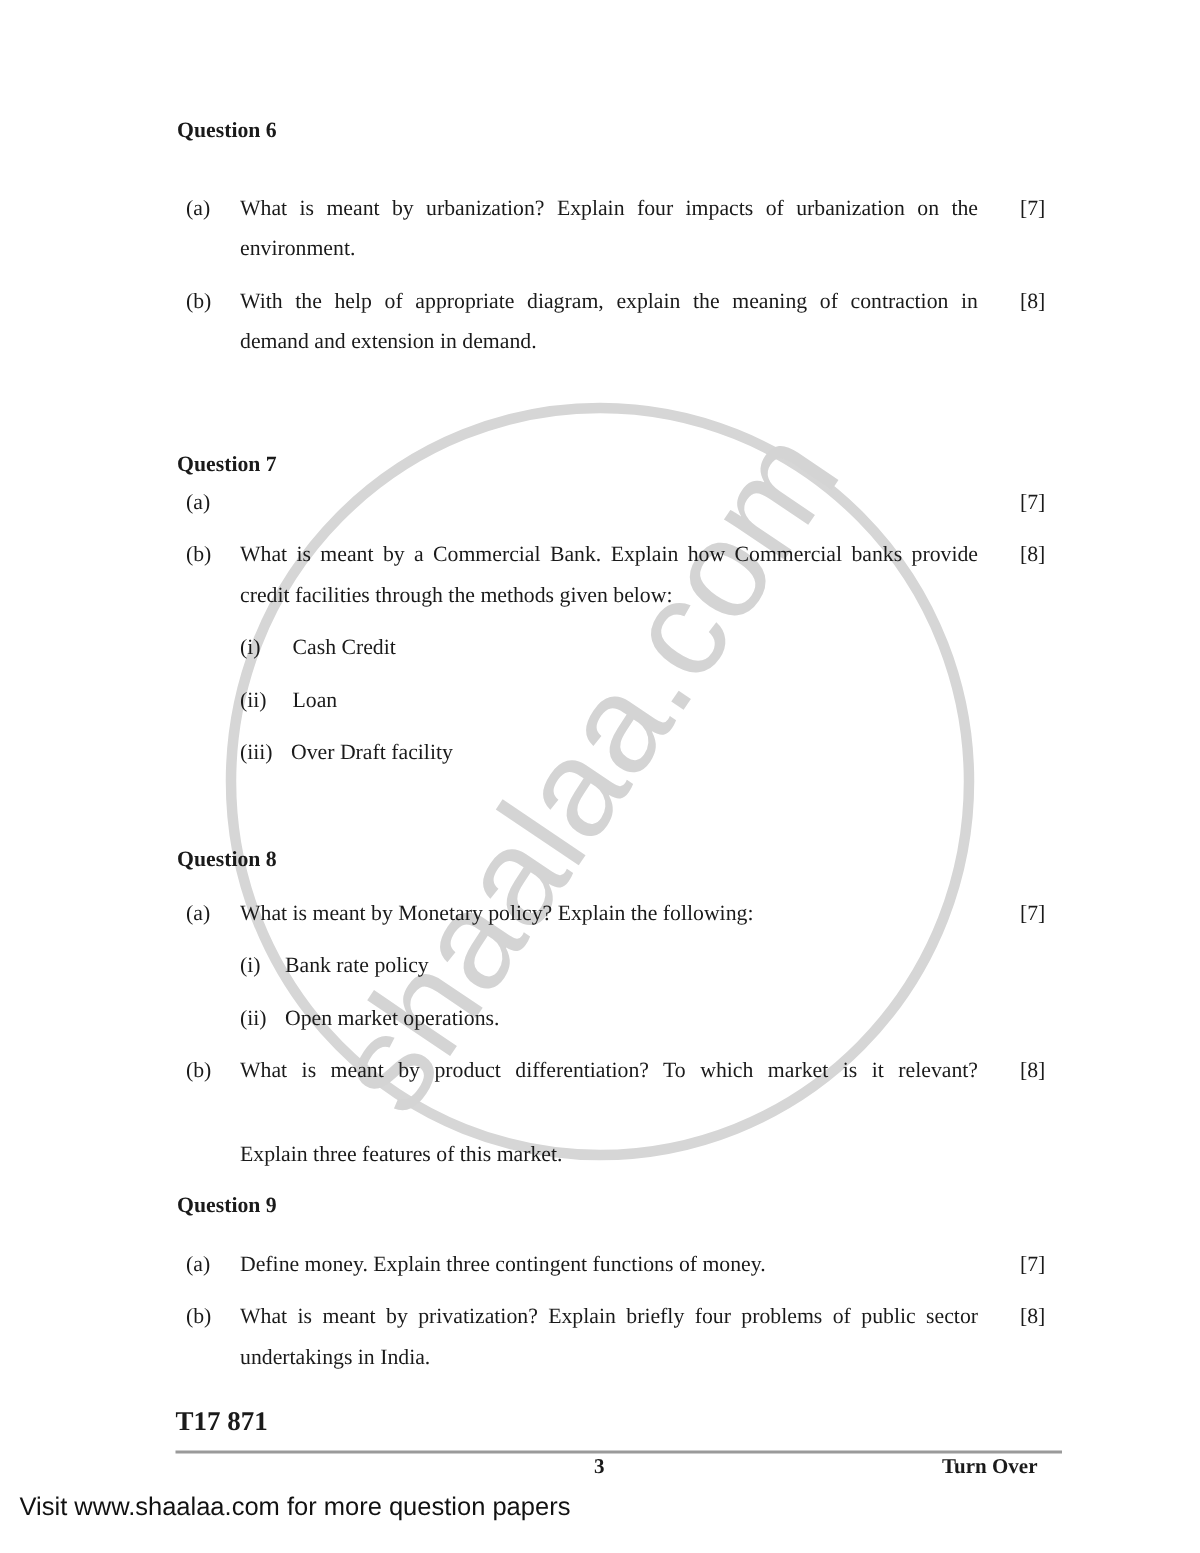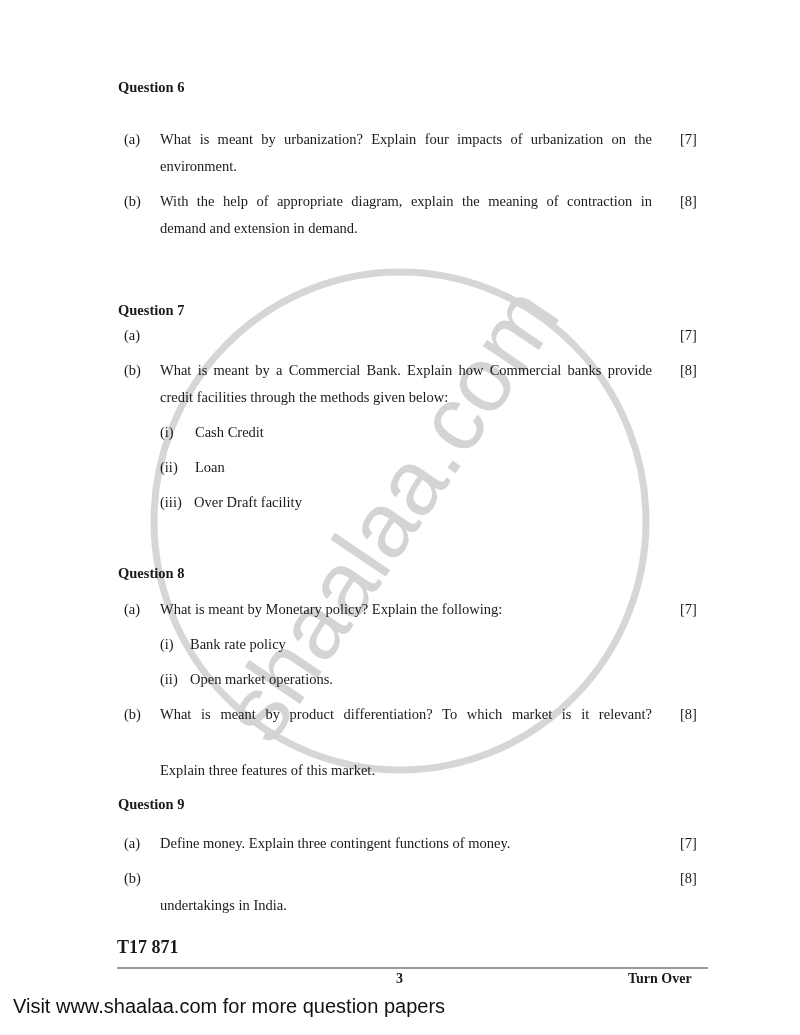--- a/index.html
+++ b/index.html
@@ -20,21 +20,21 @@
   .watermark { position:absolute; left:0; top:0; width:800px; height:1035px; pointer-events:none; }
   .footer-rule {
     position:absolute; left:117px; top:967px; width:591px; height:0;
     border-top:2px solid #9a9a9a;
   }
   .footer-left { position:absolute; left:117px; top:937px; font-weight:bold; font-size:18px; }
   .footer-center { position:absolute; left:396px; top:971px; font-weight:bold; font-size:14px; }
   .footer-right { position:absolute; left:628px; top:971px; font-weight:bold; font-size:14px; }
   .visit {
     position:absolute; left:13px; top:995px; font-family:"Liberation Sans", "DejaVu Sans", sans-serif;
-    font-size:20px; color:#111; white-space:nowrap;
+    font-size:17px; color:#111; white-space:nowrap;
   }
 </style>
 </head>
 <body>
 
 <div class="page">
 
   <svg class="watermark" viewBox="0 0 800 1035" width="800" height="1035">
     <ellipse cx="400" cy="521" rx="246" ry="249" fill="none" stroke="#d6d6d6" stroke-width="7"></ellipse>
     <text x="400" y="540" transform="rotate(-56 400 520)" text-anchor="middle" font-family="Liberation Sans, DejaVu Sans, sans-serif" font-size="92" fill="#d4d4d4">shaalaa.com</text>
@@ -85,20 +85,21 @@
   <div class="marks" style="top:706px">[8]</div>
   <div class="txt" style="top:762px">Explain three features of this market.</div>
 
   <div class="q-title" style="top:796px">Question 9</div>
 
   <div class="lbl" style="top:835px">(a)</div>
   <div class="txt" style="top:835px">Define money. Explain three contingent functions of money.</div>
   <div class="marks" style="top:835px">[7]</div>
 
   <div class="lbl" style="top:870px">(b)</div>
+  <div class="txt justify" style="top:870px">What is meant by privatization? Explain briefly four problems of public sector</div>
   <div class="marks" style="top:870px">[8]</div>
   <div class="txt" style="top:897px">undertakings in India.</div>
 
   <div class="footer-rule"></div>
   <div class="footer-left">T17 871</div>
   <div class="footer-center">3</div>
   <div class="footer-right">Turn Over</div>
 
   <div class="visit">Visit www.shaalaa.com for more question papers</div>
 </div>

